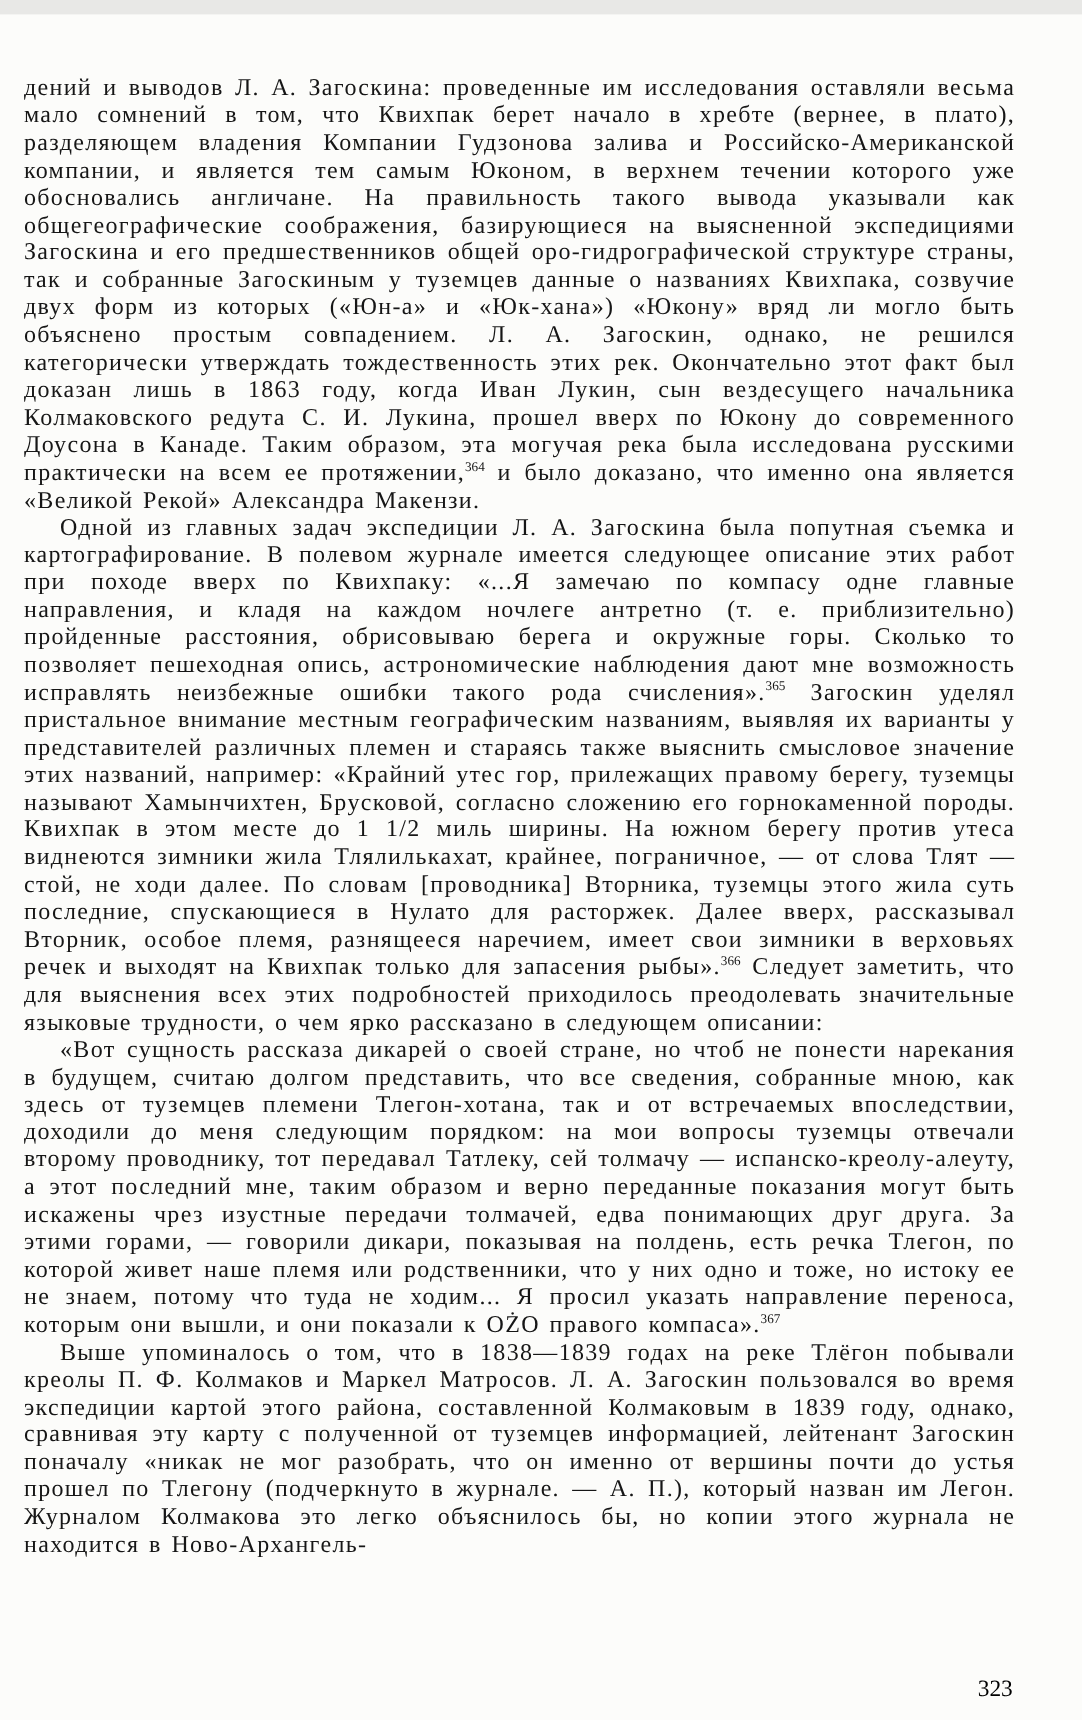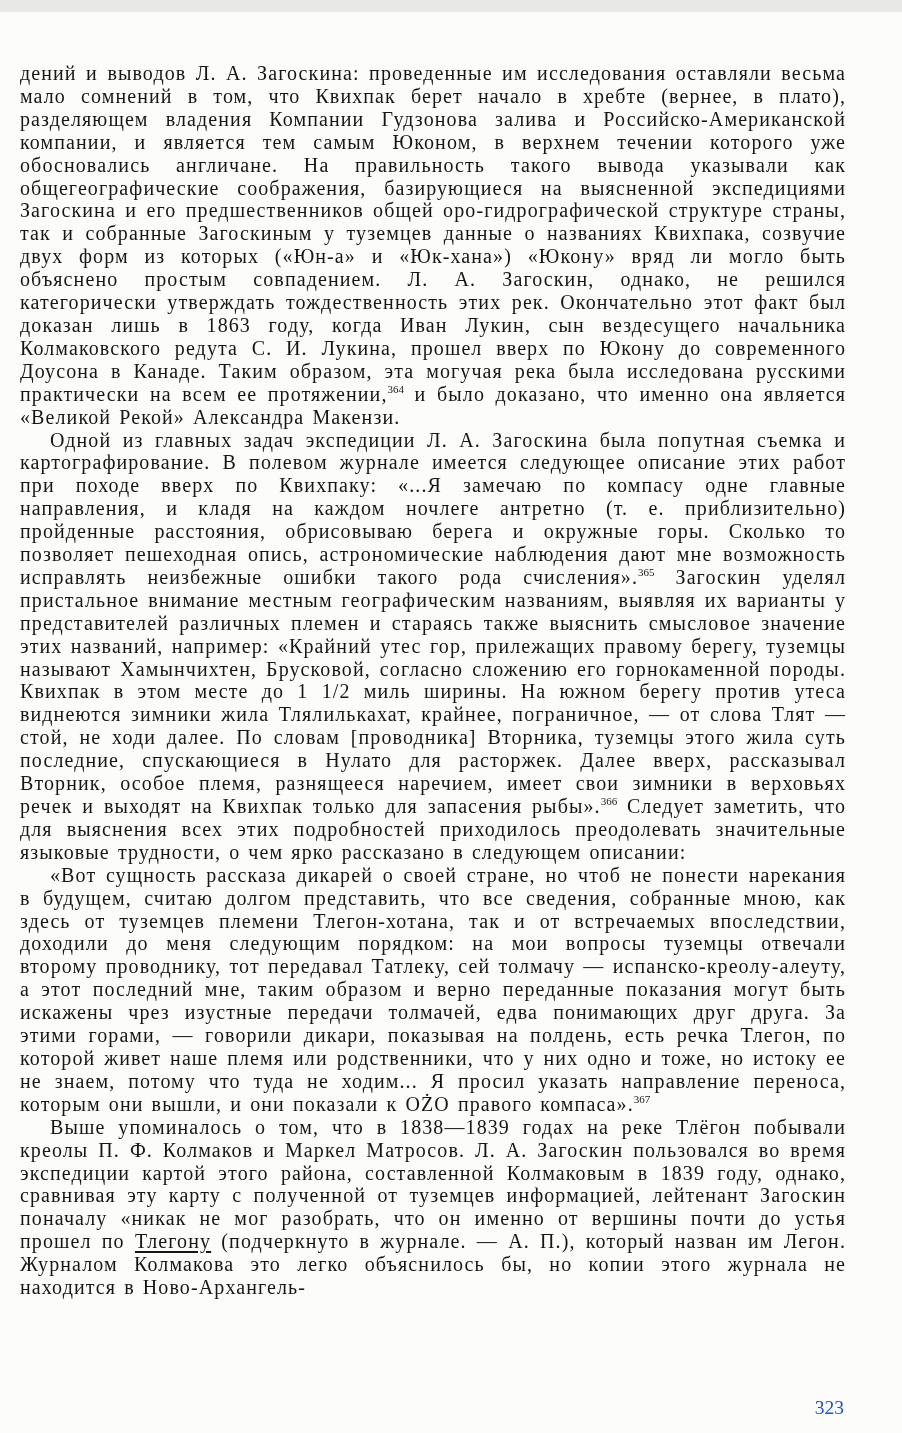--- a/index.html
+++ b/index.html
@@ -36,31 +36,30 @@
   .text-block p.indent {
     text-indent: 30px;
   }
   .text-block sup {
     font-size: 11px;
     line-height: 0;
     letter-spacing: 0;
     vertical-align: super;
   }
   .text-block .u {
-    text-decoration: underline;
     text-underline-offset: 3px;
   }
   .text-block .i {
   }
   .page-number {
     position: absolute;
     right: 58px;
     bottom: 26px;
     font-size: 19.5px;
-    color: #1d4ed8;
+    color: #000000;
   }
 </style>
 </head>
 <body>
 
 <div class="page">
   <div class="text-block" id="text-block">
       <p><span>дений и выводов Л. А. Загоскина: проведенные им исследования оставляли весьма мало сомнений в том, что Квихпак берет начало в хребте (вернее, в плато), разделяющем владения Компании Гудзонова залива и Российско-Американской компании, и является тем самым Юконом, в верхнем течении которого уже обосновались англичане. На правильность такого вывода указывали как общегеографические соображения, базирующиеся на выясненной экспедициями Загоскина и его предшественников общей оро-гидрографической структуре страны, так и собранные Загоскиным у туземцев данные о названиях Квихпака, созвучие двух форм из которых («Юн-а» и «Юк-хана») «Юкону» вряд ли могло быть объяснено простым совпадением. Л. А. Загоскин, однако, не решился категорически утверждать тождественность этих рек. Окончательно этот факт был доказан лишь в 1863 году, когда Иван Лукин, сын вездесущего начальника Колмаковского редута С. И. Лукина, прошел вверх по Юкону до современного Доусона в Канаде. Таким образом, эта могучая река была исследована русскими практически на всем ее протяжении,</span><sup>364</sup><span> и было доказано, что именно она является «Великой Рекой» Александра Макензи.</span></p>
       <p class="indent"><span>Одной из главных задач экспедиции Л. А. Загоскина была попутная съемка и картографирование. В полевом журнале имеется следующее описание этих работ при походе вверх по Квихпаку: «...Я замечаю по компасу одне главные направления, и кладя на каждом ночлеге антретно (т. е. приблизительно) пройденные расстояния, обрисовываю берега и окружные горы. Сколько то позволяет пешеходная опись, астрономические наблюдения дают мне возможность исправлять неизбежные ошибки такого рода счисления».</span><sup>365</sup><span> Загоскин уделял пристальное внимание местным географическим названиям, выявляя их варианты у представителей различных племен и стараясь также выяснить смысловое значение этих названий, например: «Крайний утес гор, прилежащих правому берегу, туземцы называют Хамынчихтен, Брусковой, согласно сложению его горнокаменной породы. Квихпак в этом месте до 1 1/2 миль ширины. На южном берегу против утеса виднеются зимники жила Тлялилькахат, крайнее, пограничное, — от слова Тлят — стой, не ходи далее. По словам [проводника] Вторника, туземцы этого жила суть последние, спускающиеся в Нулато для расторжек. Далее вверх, рассказывал Вторник, особое племя, разнящееся наречием, имеет свои зимники в верховьях речек и выходят на Квихпак только для запасения рыбы».</span><sup>366</sup><span> Следует заметить, что для выяснения всех этих подробностей приходилось преодолевать значительные языковые трудности, о чем ярко рассказано в следующем описании:</span></p>
       <p class="indent"><span>«Вот сущность рассказа дикарей о своей стране, но чтоб не понести нарекания в будущем, считаю долгом представить, что все сведения, собранные мною, как здесь от туземцев племени Тлегон-хотана, так и от встречаемых впоследствии, доходили до меня следующим порядком: на мои вопросы туземцы отвечали второму проводнику, тот передавал Татлеку, сей толмачу — испанско-креолу-алеуту, а этот последний мне, таким образом и верно переданные показания могут быть искажены чрез изустные передачи толмачей, едва понимающих друг друга. За этими горами, — говорили дикари, показывая на полдень, есть речка Тлегон, по которой живет наше племя или родственники, что у них одно и тоже, но истоку ее не знаем, потому что туда не ходим... Я просил указать направление переноса, которым они вышли, и они показали к OŻO правого компаса».</span><sup>367</sup></p>

